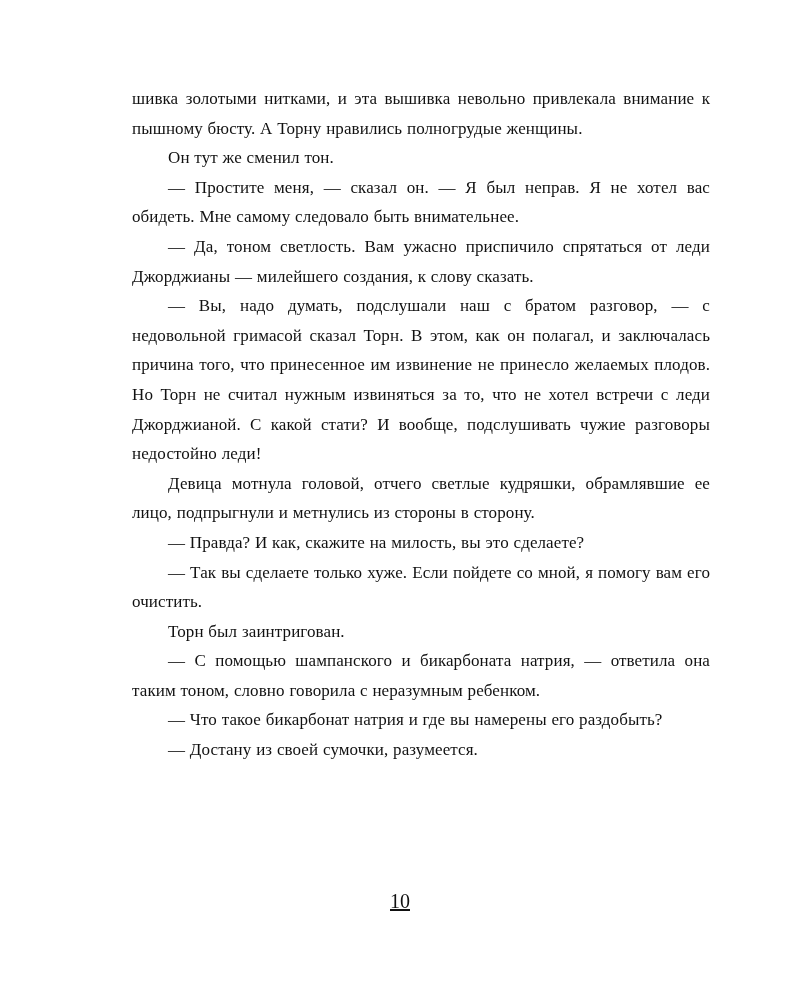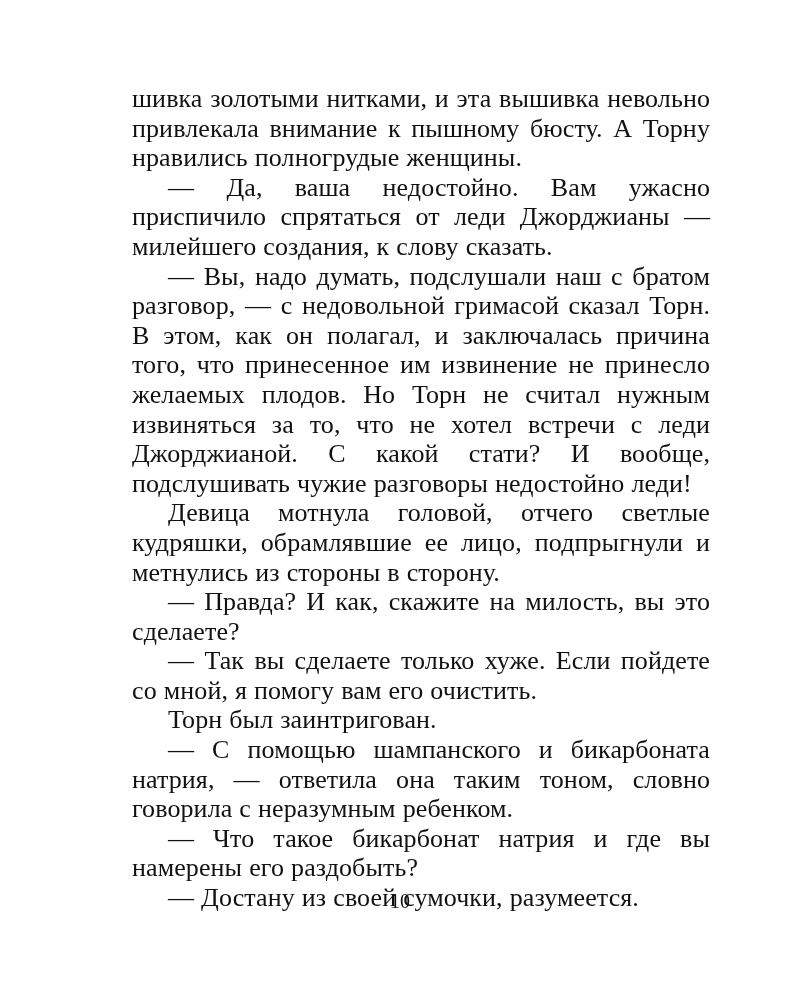--- a/index.html
+++ b/index.html
@@ -21,51 +21,54 @@
     box-sizing: border-box;
   }
   .text-block {
     position: absolute;
     left: 132px;
     top: 84px;
     width: 578px;
   }
   .para {
     margin: 0;
-    font-size: 26px;
+    font-size: 17px;
     line-height: 29.6px;
     text-align: justify;
     text-indent: 0;
     letter-spacing: 0.1px;
     word-spacing: 0.4px;
     -webkit-hyphens: none;
     hyphens: none;
   }
   .para.indent {
     text-indent: 36px;
   }
   .page-number {
     position: absolute;
     left: 0;
     right: 0;
     top: 890px;
     text-align: center;
     font-size: 20px;
     font-family: "Liberation Serif", serif;
     color: #111111;
+    text-decoration: underline;
   }
 </style>
 </head>
 <body>
 
 <div class="page">
 
   <div class="text-block">
     <p class="para">шивка золотыми нитками, и эта вышивка невольно привлекала внимание к пышному бюсту. А Торну нравились полногрудые женщины.</p>
-    <p class="para indent">— Да, ваша недостойно. Вам ужасно приспичило спрятаться от леди Джорджианы — милейшего создания, к слову сказать.</p>
+    <p class="para indent">Он тут же сменил тон.</p>
+    <p class="para indent">— Простите меня, — сказал он. — Я был неправ. Я не хотел вас обидеть. Мне самому следовало быть внимательнее.</p>
+    <p class="para indent">— Да, тоном светлость. Вам ужасно приспичило спрятаться от леди Джорджианы — милейшего создания, к слову сказать.</p>
     <p class="para indent">— Вы, надо думать, подслушали наш с братом разговор, — с недовольной гримасой сказал Торн. В этом, как он полагал, и заключалась причина того, что принесенное им извинение не принесло желаемых плодов. Но Торн не считал нужным извиняться за то, что не хотел встречи с леди Джорджианой. С какой стати? И вообще, подслушивать чужие разговоры недостойно леди!</p>
     <p class="para indent">Девица мотнула головой, отчего светлые кудряшки, обрамлявшие ее лицо, подпрыгнули и метнулись из стороны в сторону.</p>
     <p class="para indent">— Правда? И как, скажите на милость, вы это сделаете?</p>
     <p class="para indent">— Так вы сделаете только хуже. Если пойдете со мной, я помогу вам его очистить.</p>
     <p class="para indent">Торн был заинтригован.</p>
     <p class="para indent">— С помощью шампанского и бикарбоната натрия, — ответила она таким тоном, словно говорила с неразумным ребенком.</p>
     <p class="para indent">— Что такое бикарбонат натрия и где вы намерены его раздобыть?</p>
     <p class="para indent">— Достану из своей сумочки, разумеется.</p>
   </div>
 

